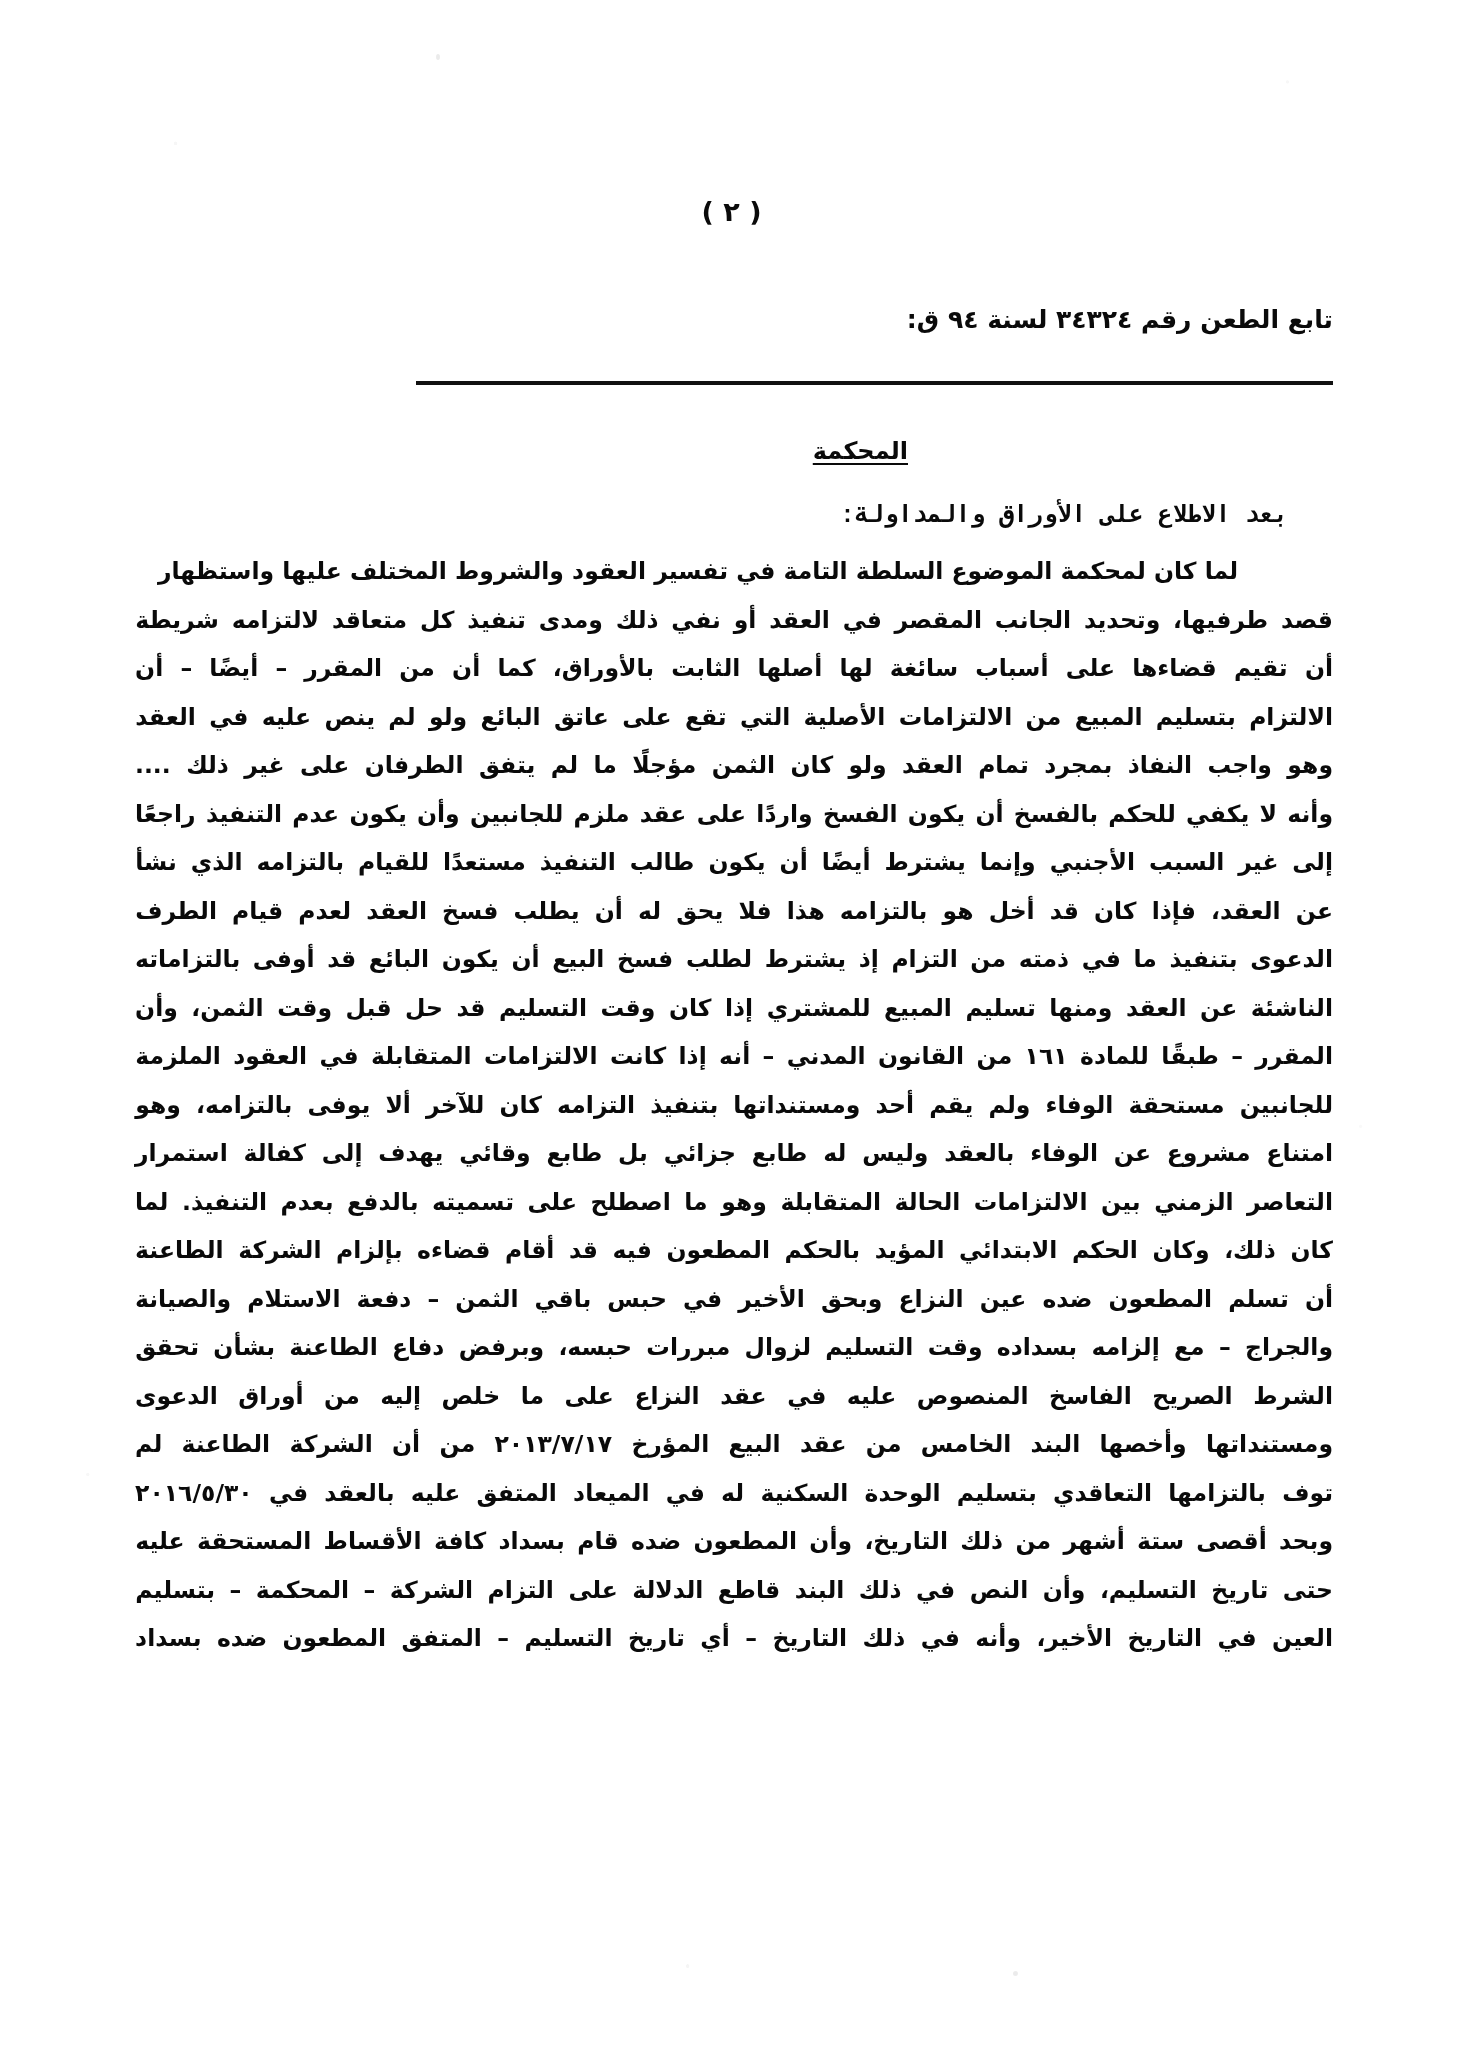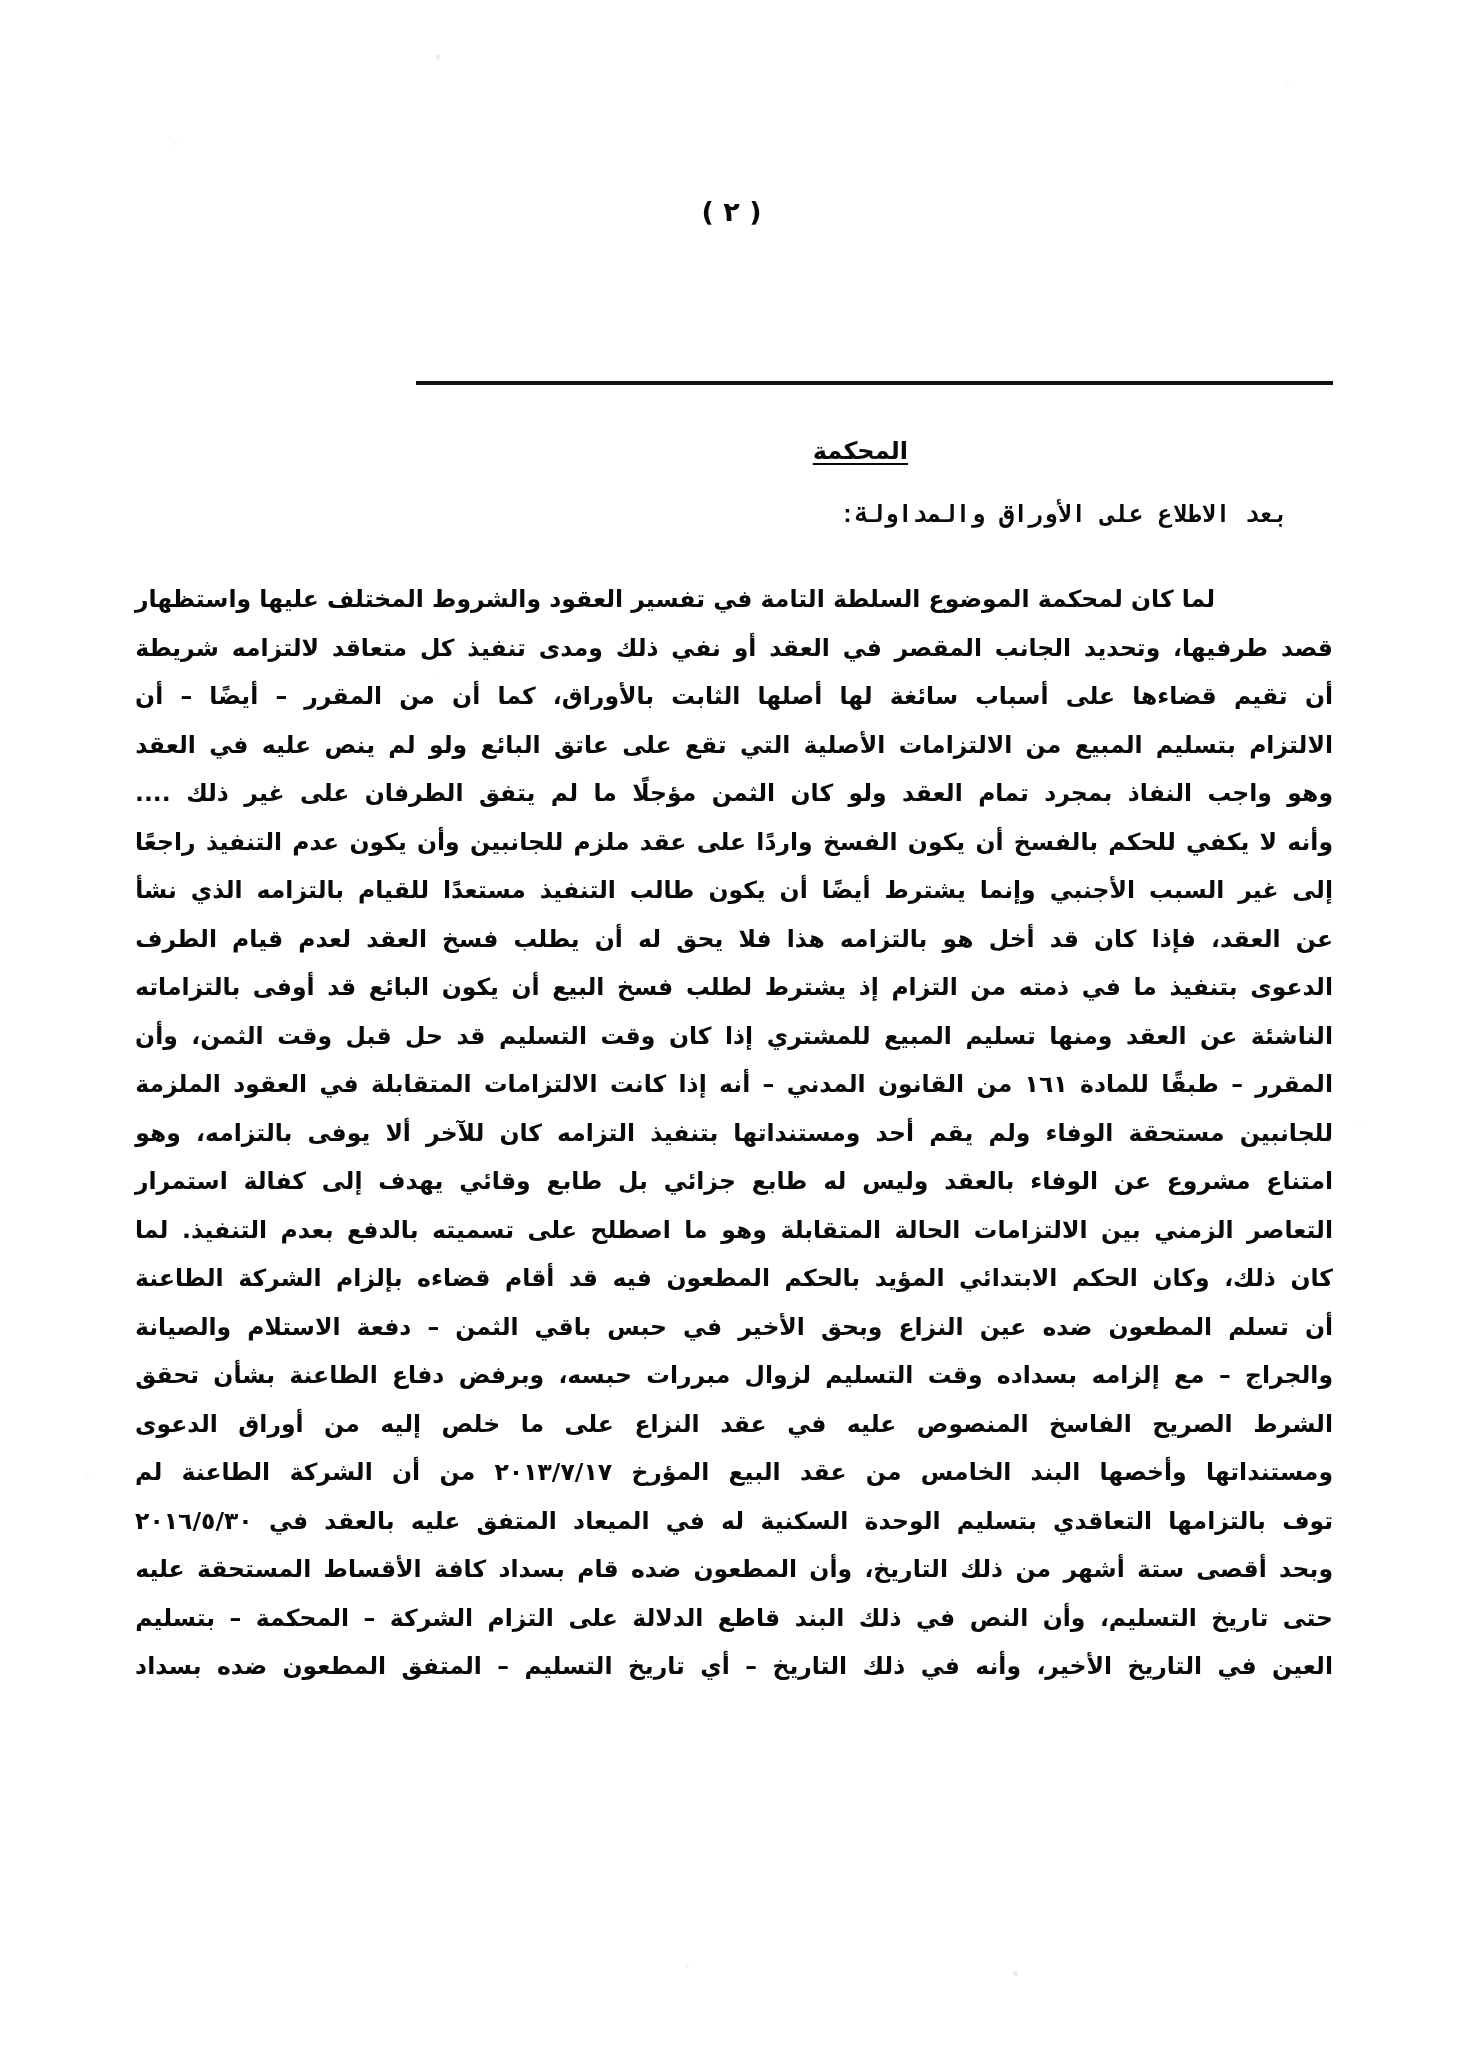--- a/index.html
+++ b/index.html
@@ -101,23 +101,22 @@
     white-space: nowrap;
     direction: rtl;
   }
 
   
   .body-line > span {
     display: inline-block;
   }
 
   .body-line.indent {
-    justify-content: flex-end;
+    justify-content: center;
     padding-right: 72px;
-    margin-top: 28px;
   }
 
   .body-line.ragged {
     justify-content: flex-start;
   }
 
   .smudge-a, .smudge-b {
     position: absolute;
     pointer-events: none;
     opacity: 0.08;
@@ -131,20 +130,21 @@
 <body>
 
 <div class="page">
 
   <div class="scan-noise"></div>
   <div class="smudge-a"></div>
   <div class="smudge-b"></div>
 
   <div class="page-number">( ٢ )</div>
 
+  <div class="case-header">تابع الطعن رقم ٣٤٣٢٤ لسنة ٩٤ ق:</div>
 
   <div class="rule"></div>
 
   <div class="court-heading">المحكمة</div>
 
   <div class="review-heading">بعد الاطلاع على الأوراق والمداولة:</div>
 
   <div class="body-block">
       <div class="body-line indent">
         <span>لما كان لمحكمة الموضوع السلطة التامة في تفسير العقود والشروط المختلف عليها واستظهار</span>

